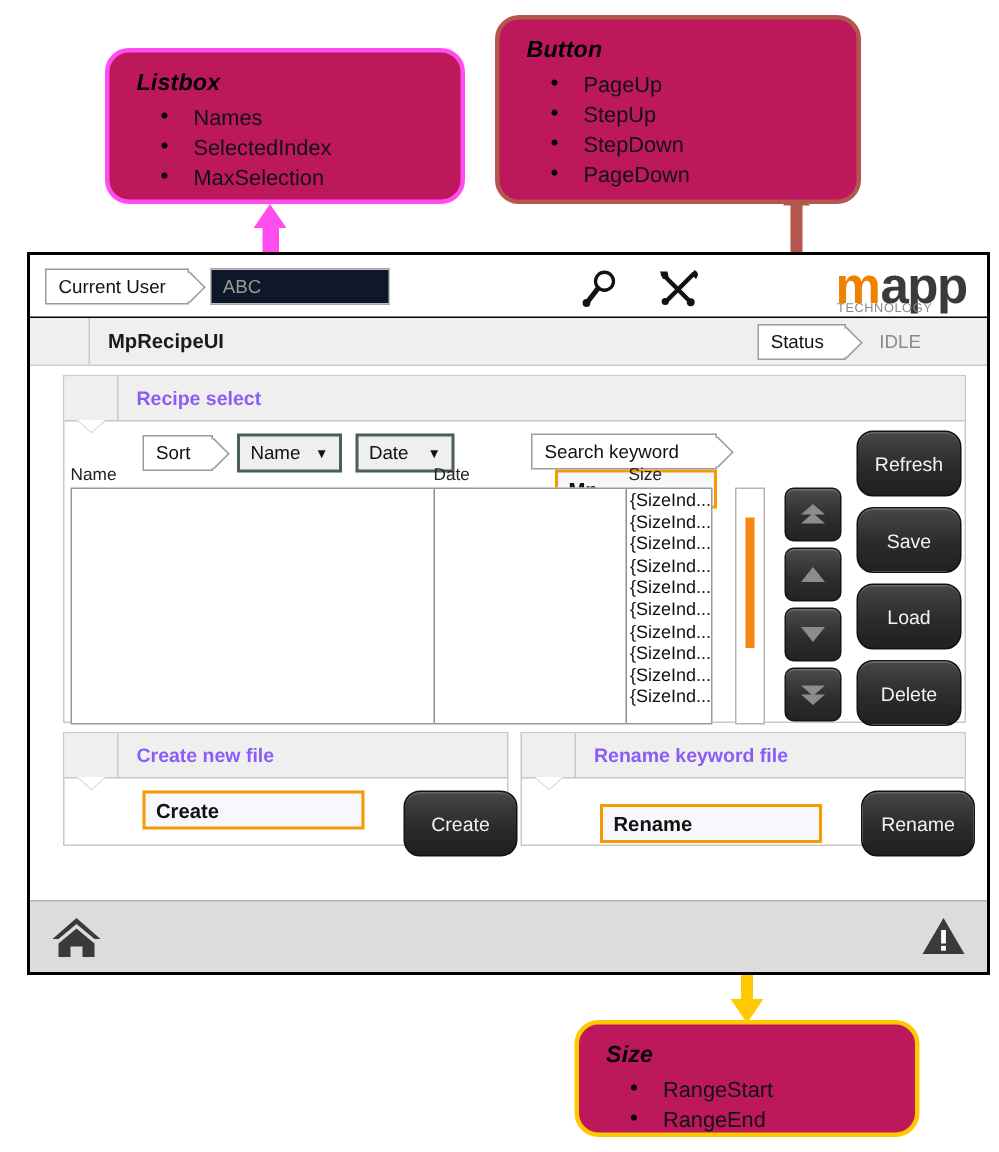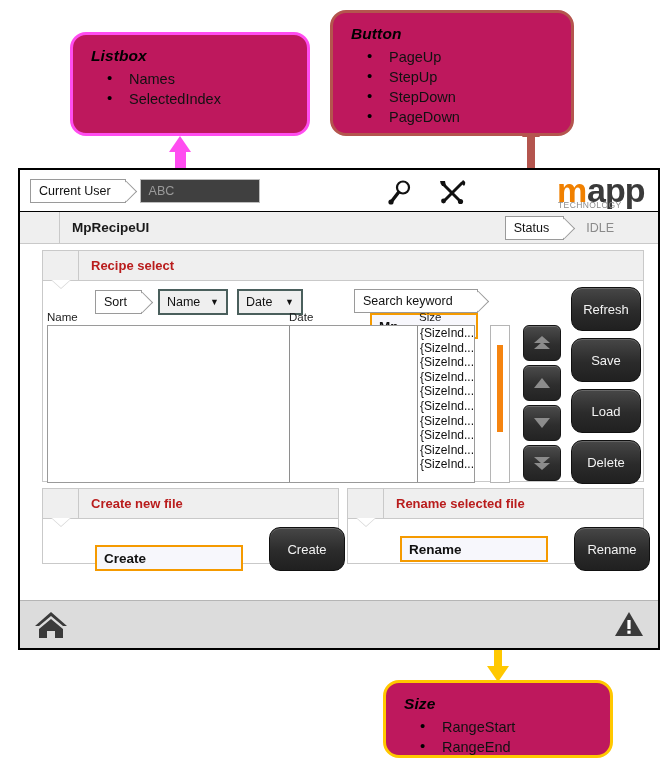--- a/index.html
+++ b/index.html
@@ -103,21 +103,21 @@
     width: 14px; height: 14px;
     border-top: 1px solid #9a9a9a;
     border-right: 1px solid #9a9a9a;
     background: #fff;
     transform: rotate(45deg);
   }
   .fld-val {
     display: inline-flex; align-items: center;
     height: 24px;
     border: 1px solid #bdbdbd;
-    background: #404040;
+    background: #0f172a;
     padding: 0 8px;
     font-size: 12.5px; color: #9a9a9a;
     white-space: nowrap;
   }
 
   #current-user-row { position: absolute; left: 10px; top: 9px; display: flex; align-items: center; }
   #current-user-row .fld-val { width: 120px; margin-left: 14px; }
 
   .hdr-icon { position: absolute; cursor: pointer; }
   #icon-search { left: 366px; top: 8px; width: 30px; height: 28px; }
@@ -158,21 +158,21 @@
   .group-head {
     position: relative;
     height: 30px;
     background: #efefef;
     border-bottom: 1px solid #c9c9c9;
     display: flex; align-items: stretch;
   }
   .group-head .notch { width: 36px; border-right: 1px solid #c9c9c9; }
   .group-head .gtxt {
     display: flex; align-items: center; padding-left: 12px;
-    font-size: 13px; font-weight: bold; color: #b91c1c;
+    font-size: 13px; font-weight: bold; color: #8b5cf6;
   }
   .notch-tri {
     position: absolute; left: 8px; top: 29px;
     width: 0; height: 0;
     border-left: 10px solid transparent;
     border-right: 10px solid transparent;
     border-top: 9px solid #d8d8d8;
   }
   .notch-tri:after {
     content:""; position:absolute; left:-9px; top:-9px;
@@ -281,20 +281,21 @@
 
   <div class="conn line-yellow-v" style="left:494px; top:490px; width:8px; height:182px;"></div>
   <div class="conn arrow-down-yellow" style="left:487px; top:666px;"></div>
   <div class="conn" style="left:486px; top:333px; width:26px; height:160px; border:4px solid #ffc800; border-radius:3px;"></div>
 
   <div class="callout" id="callout-listbox">
     <div class="ctitle">Listbox</div>
     <ul>
       <li>Names</li>
       <li>SelectedIndex</li>
+      <li>MaxSelection</li>
     </ul>
   </div>
 
   <div class="callout" id="callout-button">
     <div class="ctitle">Button</div>
     <ul>
       <li>PageUp</li>
       <li>StepUp</li>
       <li>StepDown</li>
       <li>PageDown</li>
@@ -460,30 +461,30 @@
           <div class="darkbtn" style="width:70px; height:44px; margin-top:7px;">Delete</div>
         </div>
       </div>
 
       <div class="group" id="grp-create">
         <div class="group-head">
           <div class="notch"></div>
           <div class="gtxt">Create new file</div>
         </div>
         <div class="notch-tri"></div>
-        <div style="position:absolute; left:52px; top:38px; display:flex; align-items:flex-end;">
+        <div style="position:absolute; left:52px; top:38px; display:flex; align-items:flex-start;">
           <span class="txtinput" style="width:148px;">Create</span>
           <span class="darkbtn" style="width:76px; height:44px; margin-left:26px;">Create</span>
         </div>
       </div>
 
       <div class="group" id="grp-rename">
         <div class="group-head">
           <div class="notch"></div>
-          <div class="gtxt">Rename selected file</div>
+          <div class="gtxt">Rename keyword file</div>
         </div>
         <div class="notch-tri"></div>
         <div style="position:absolute; left:52px; top:38px; display:flex; align-items:center;">
           <span class="txtinput" style="width:148px;">Rename</span>
           <span class="darkbtn" style="width:76px; height:44px; margin-left:26px;">Rename</span>
         </div>
       </div>
     </div>
 
     <div class="footer">

